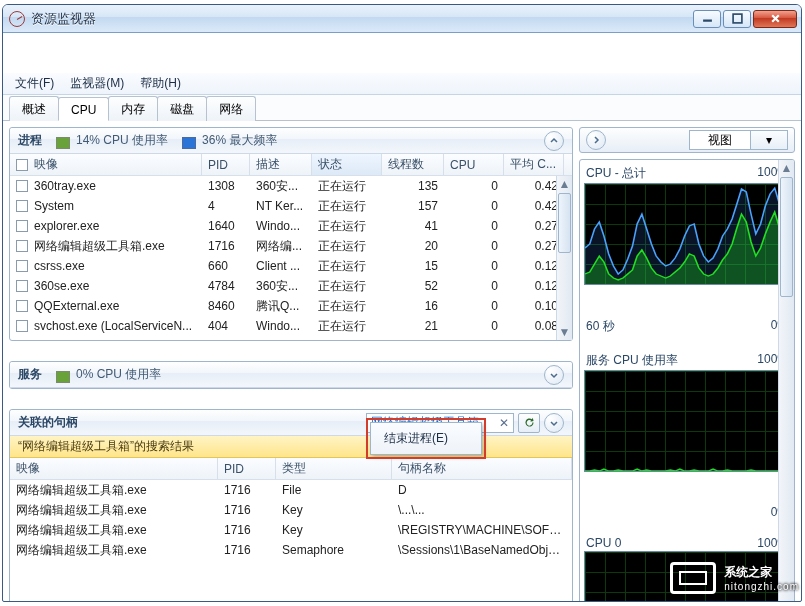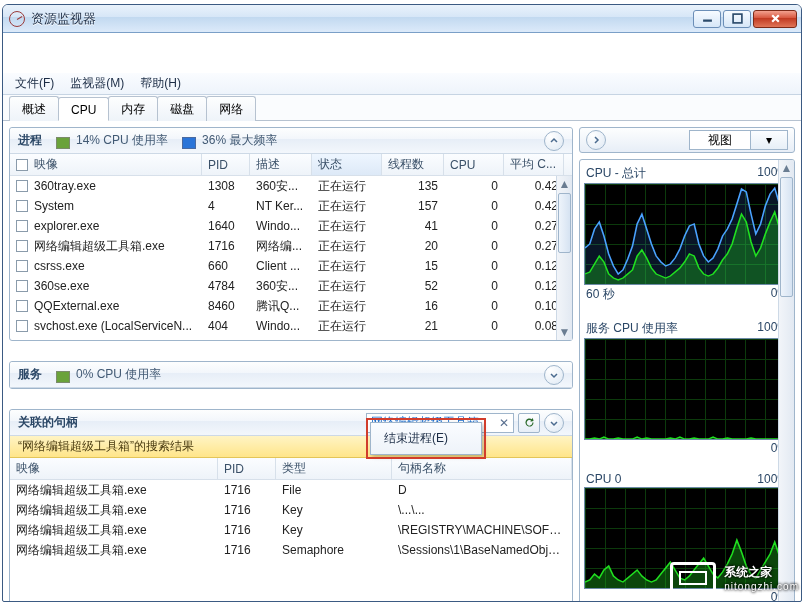--- a/index.html
+++ b/index.html
@@ -76,21 +76,21 @@
 .viewsel{ display:flex; align-items:center; border:1px solid #9fb5cb; height:20px; background:#fff;}
 .viewsel span{ padding:0 18px; }
 .viewsel .dd{ width:18px; border-left:1px solid #9fb5cb; background:linear-gradient(#fbfdff,#e7eff7); display:flex;align-items:center;justify-content:center; height:100%;}
 
 .graphs{ flex:1; border:1px solid #9fb5cb; border-radius:3px; padding:4px; overflow:hidden; display:flex; flex-direction:column; gap:15px;}
 .graph{ }
 .ghead{ display:flex; justify-content:space-between; color:#2b4766; padding:1px 2px;}
 .gbox{ height:102px; background:#000; border:1px solid #6b8aa6; position:relative; overflow:hidden;}
 .gbox.short{height:76px;}
 .grid{ position:absolute; inset:0; background-image:linear-gradient(#0c3a0c 1px,transparent 1px),linear-gradient(90deg,#0c3a0c 1px,transparent 1px); background-size:20px 20px;}
-.gfoot{ display:flex; justify-content:space-between; color:#2b4766; padding:1px 2px;}
+.gfoot{ display:flex; justify-content:space-between; color:#2b4766; padding:1px 2px;margin-top:32px;}
 svg.spark{ position:absolute; inset:0; width:100%; height:100%;}
 
 .watermark{ position:absolute; right:6px; bottom:12px; display:flex; align-items:center; gap:8px; color:#fff; text-shadow:0 0 3px #000,0 0 3px #000; font-size:18px; font-weight:bold; pointer-events:none;}
 .watermark .logo{ width:46px;height:32px; border:3px solid #fff; border-radius:4px; position:relative;}
 .watermark .logo::before{content:"";position:absolute;left:6px;top:6px;right:6px;bottom:6px;border:2px solid #fff;}
 .watermark small{display:block;font-size:10px;font-weight:normal;letter-spacing:1px;}
 
 .sbv{ position:absolute; top:0; right:0; bottom:0; width:16px; background:linear-gradient(90deg,#f2f5f9,#e2e9f2); border-left:1px solid #cdd9e6; display:flex; flex-direction:column;}
 .sbv .arr{height:16px;display:flex;align-items:center;justify-content:center;color:#6a7d92;}
 .sbv .thumb{ margin:1px; flex:0 0 60px; border:1px solid #9fb5cb; border-radius:2px; background:linear-gradient(90deg,#eef4fb,#d6e3f2);}

